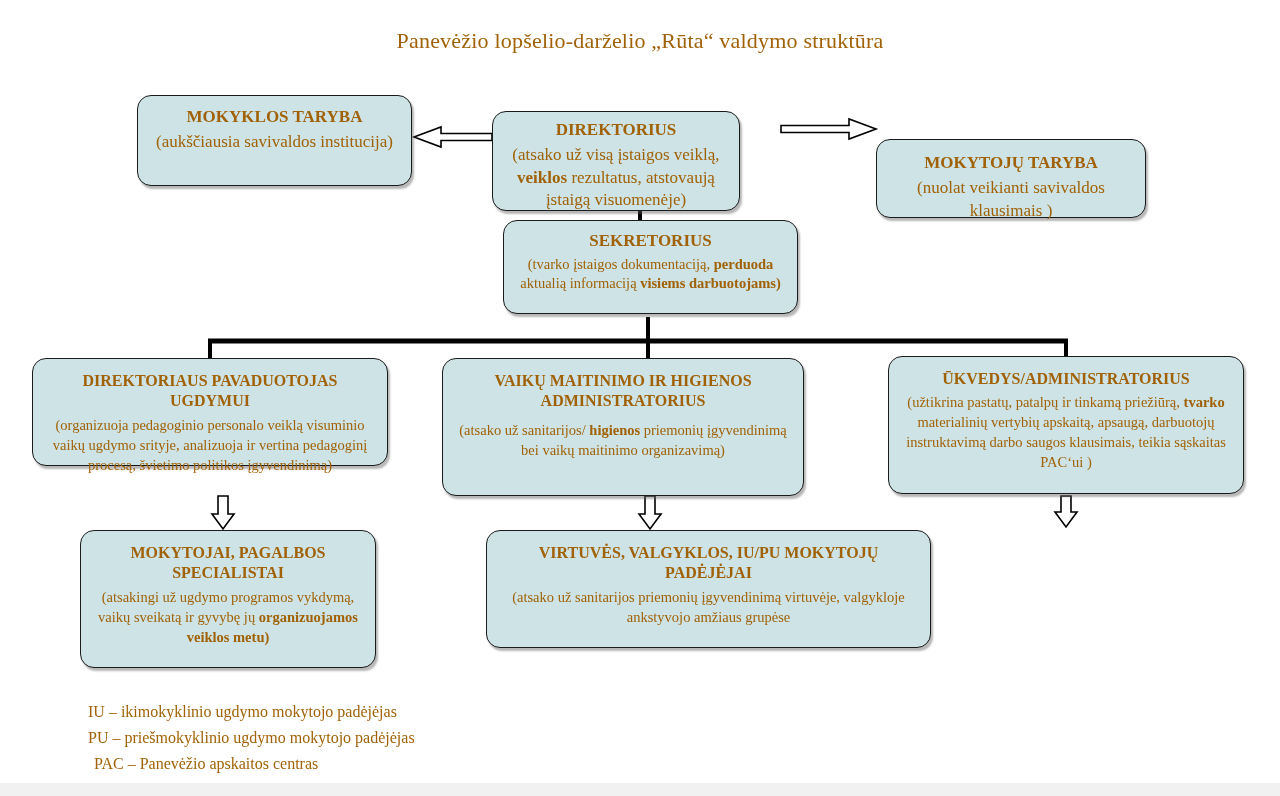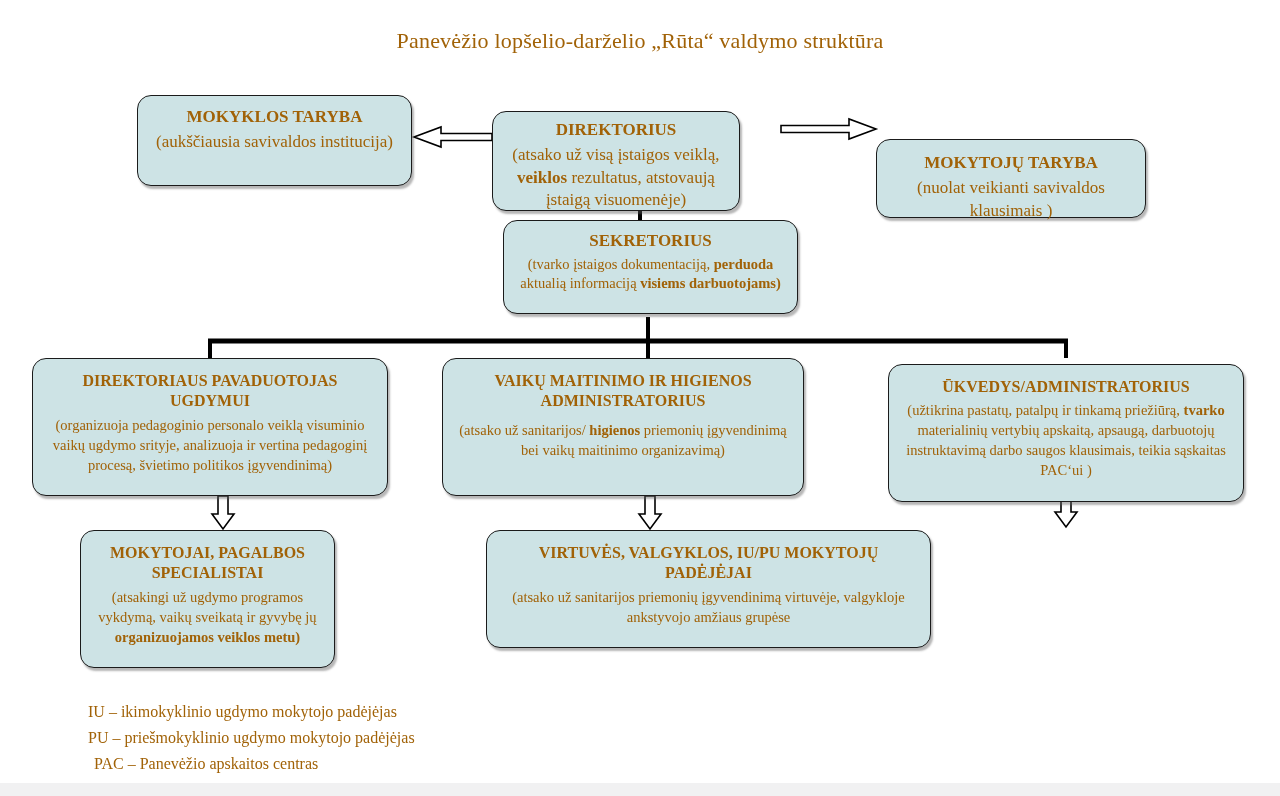--- a/index.html
+++ b/index.html
@@ -67,36 +67,36 @@
   <div class="box" style="left:876px;top:92px;width:270px;height:79px;margin-top:47px;">
     <div class="box-title">MOKYTOJŲ TARYBA</div>
     <div class="box-body"><span>(nuolat veikianti savivaldos klausimais )</span></div>
   </div>
 
   <div class="box" style="left:503px;top:220px;width:295px;height:94px;padding-top:9px;">
     <div class="box-title">SEKRETORIUS</div>
     <div class="box-body" style="font-size:14.5px;"><span>(tvarko įstaigos dokumentaciją, </span><span class="b">perduoda</span><span> aktualią informaciją </span><span class="b">visiems darbuotojams)</span></div>
   </div>
 
-  <div class="box small" style="left:32px;top:358px;width:356px;height:138px;">
+  <div class="box small" style="left:32px;top:358px;width:356px;height:108px;">
     <div class="box-title">DIREKTORIAUS PAVADUOTOJAS UGDYMUI</div>
     <div class="box-body"><span>(organizuoja pedagoginio personalo veiklą visuminio vaikų ugdymo srityje, analizuoja ir vertina pedagoginį procesą, švietimo politikos įgyvendinimą)</span></div>
   </div>
 
   <div class="box small" style="left:442px;top:358px;width:362px;height:138px;">
     <div class="box-title">VAIKŲ MAITINIMO IR HIGIENOS ADMINISTRATORIUS</div>
     <div class="box-body" style="margin-top:8px;"><span>(atsako už sanitarijos/ </span><span class="b">higienos</span><span> priemonių įgyvendinimą bei vaikų maitinimo organizavimą)</span></div>
   </div>
 
-  <div class="box small" style="left:888px;top:364px;width:356px;height:138px;">
+  <div class="box small" style="left:888px;top:356px;width:356px;height:138px;">
     <div class="box-title">ŪKVEDYS/ADMINISTRATORIUS</div>
     <div class="box-body"><span>(užtikrina pastatų, patalpų ir tinkamą priežiūrą, </span><span class="b">tvarko</span><span> materialinių vertybių apskaitą, apsaugą, darbuotojų instruktavimą darbo saugos klausimais, teikia sąskaitas PAC‘ui )</span></div>
   </div>
 
-  <div class="box small" style="left:80px;top:530px;width:255px;height:138px;">
+  <div class="box small" style="left:80px;top:530px;width:296px;height:138px;">
     <div class="box-title">MOKYTOJAI, PAGALBOS SPECIALISTAI</div>
     <div class="box-body"><span>(atsakingi už ugdymo programos vykdymą, vaikų sveikatą ir gyvybę jų </span><span class="b">organizuojamos veiklos metu)</span></div>
   </div>
 
   <div class="box small" style="left:486px;top:530px;width:445px;height:118px;">
     <div class="box-title">VIRTUVĖS, VALGYKLOS, IU/PU MOKYTOJŲ PADĖJĖJAI</div>
     <div class="box-body"><span>(atsako už sanitarijos priemonių įgyvendinimą virtuvėje, valgykloje ankstyvojo amžiaus grupėse</span></div>
   </div>
 
 

